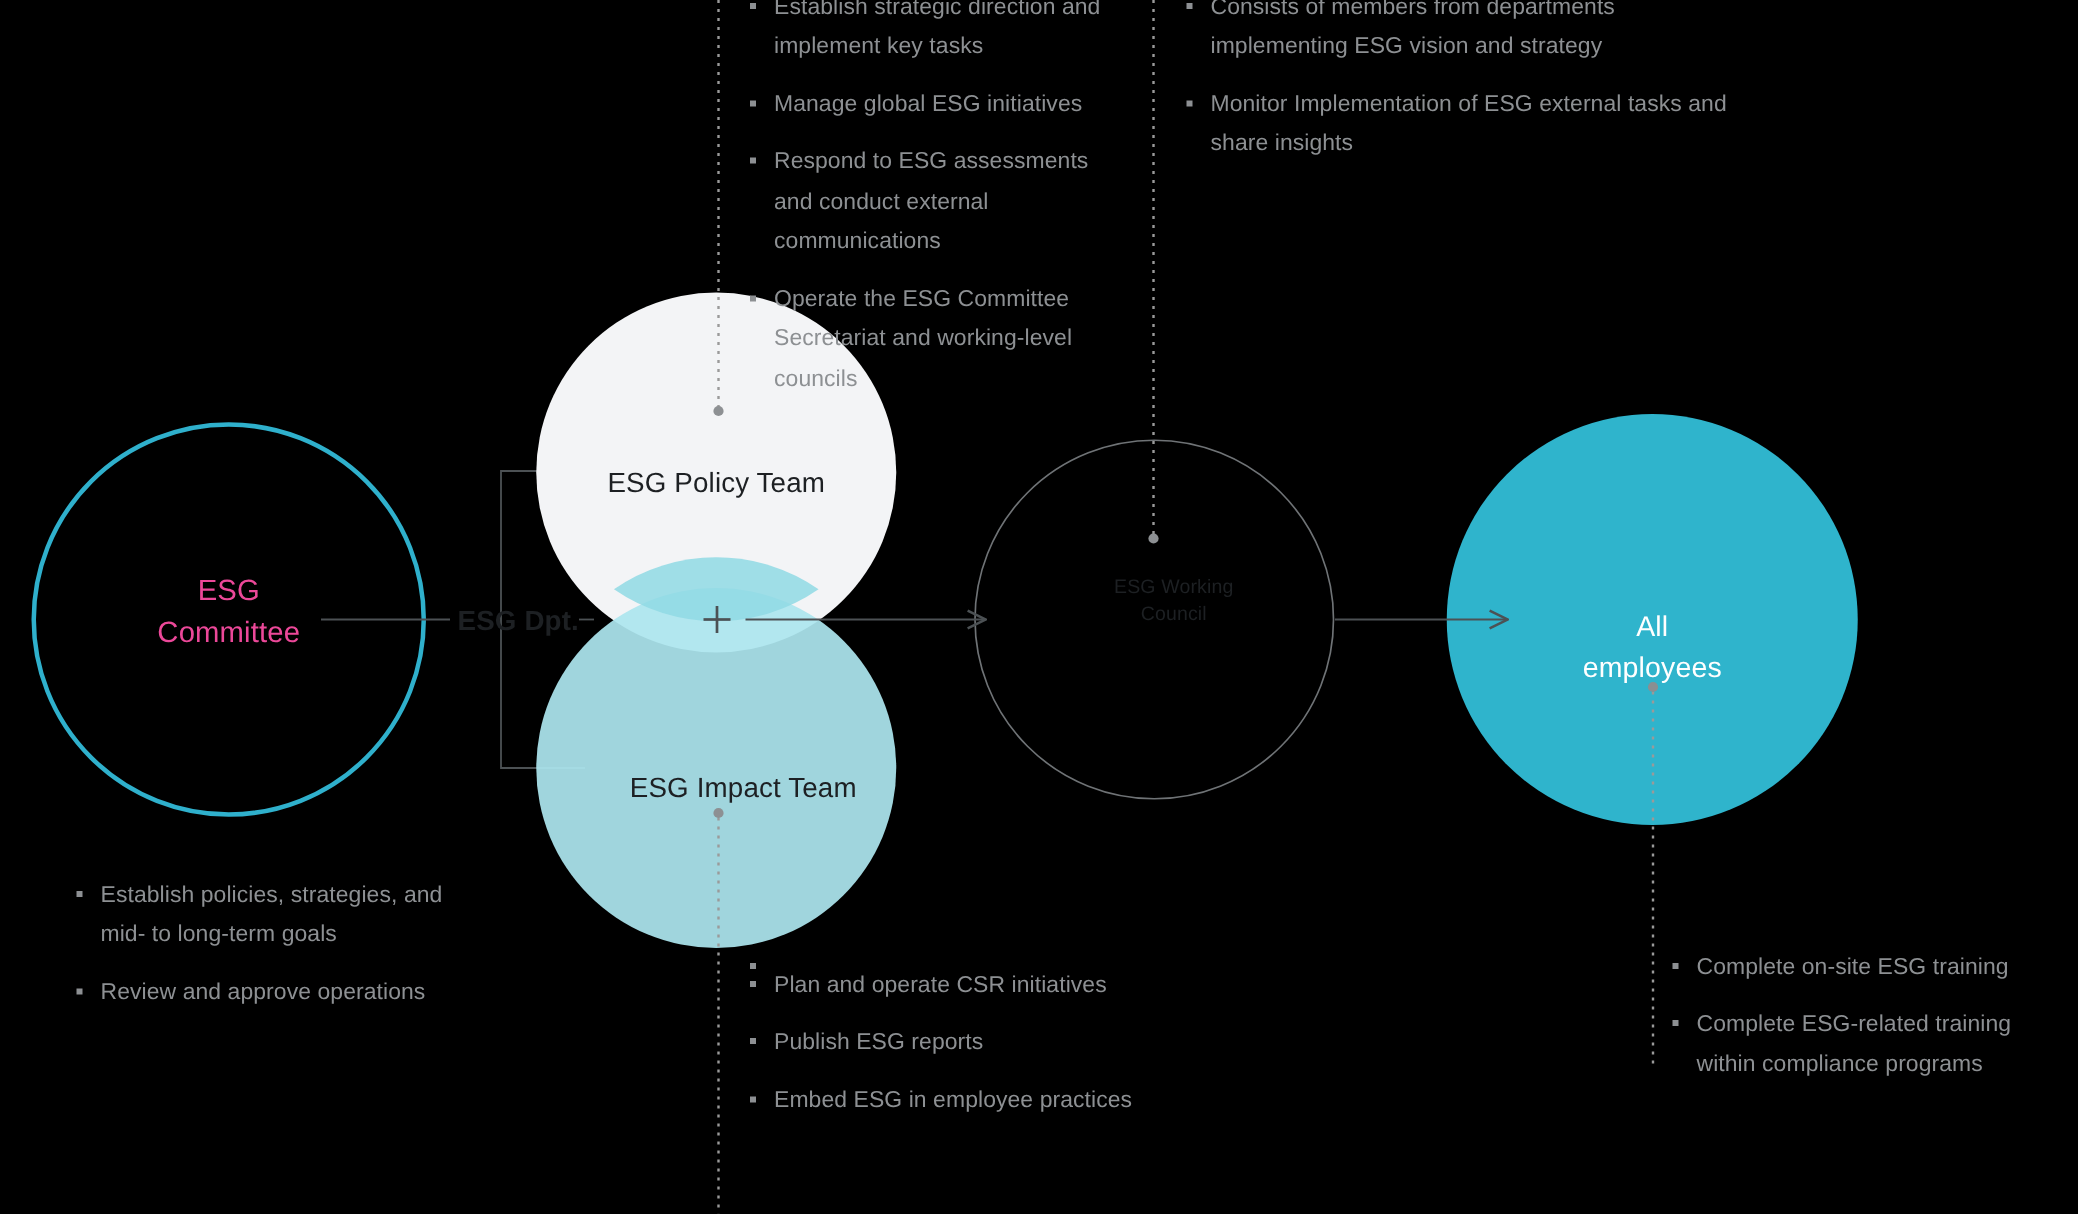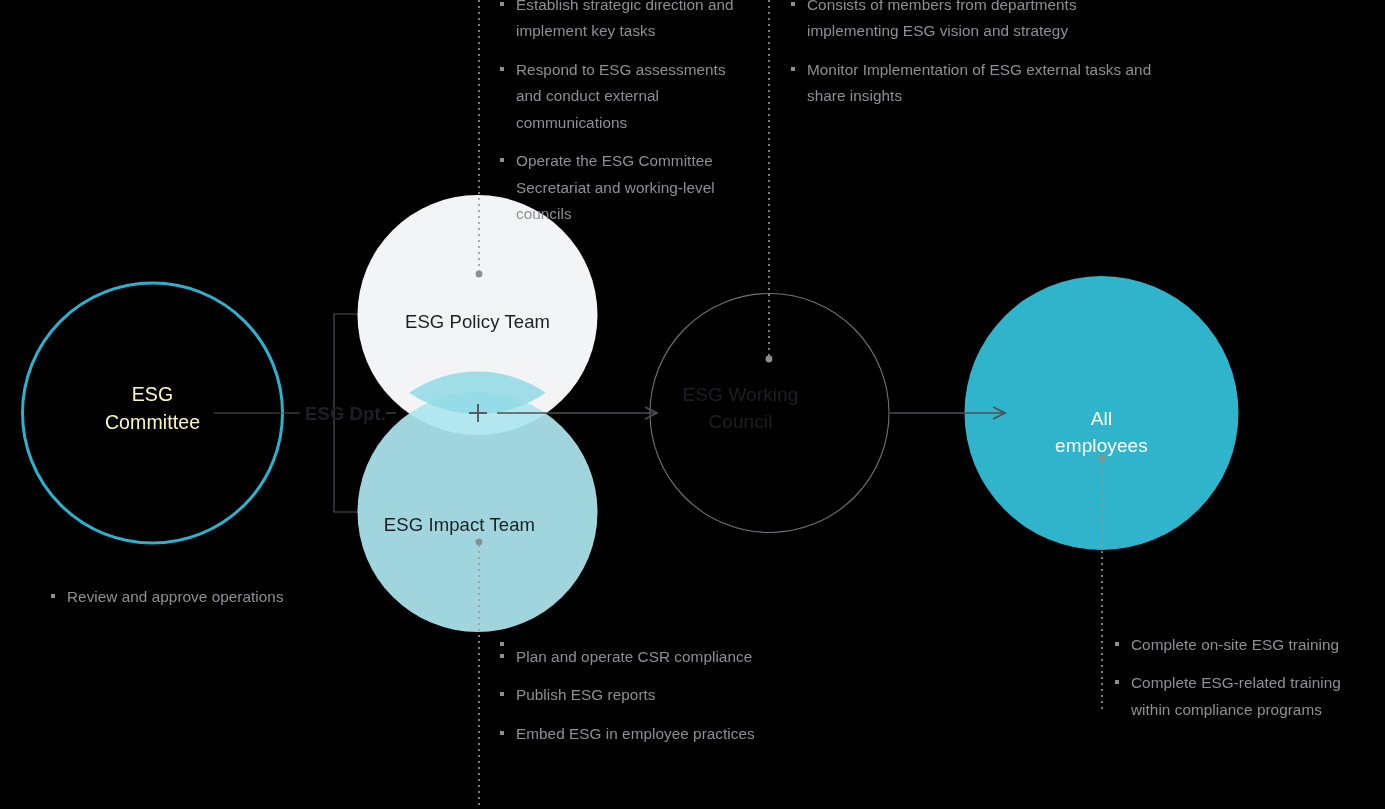--- a/index.html
+++ b/index.html
@@ -33,35 +33,35 @@
     position: absolute;
     text-align: center;
     font-weight: normal;
     line-height: 1.42;
     letter-spacing: 0.1px;
     white-space: pre-line;
   }
   #label-esg-committee {
     left: 22px;  top: 381px;  width: 261px;
     font-size: 19.5px;
-    color: #fef9c3;
+    color: #ec4899;
   }
   #label-policy-team {
     left: 357px; top: 309px; width: 241px;
     font-size: 18.5px;
     color: #1d2023;
   }
   #label-impact-team {
-    left: 339px; top: 512px; width: 241px;
+    left: 375px; top: 512px; width: 241px;
     font-size: 18.5px;
     color: #1d2023;
   }
   #label-working-council {
-    left: 620px; top: 382px; width: 241px;
-    font-size: 19px;
+    left: 662px; top: 382px; width: 241px;
+    font-size: 13px;
     color: #1d2023;
   }
   #label-all-employees {
     left: 981px; top: 406px; width: 241px;
     font-size: 19px;
     color: #ffffff;
   }
   #label-esg-dpt {
     position: absolute;
     left: 305px; top: 403px;
@@ -169,37 +169,39 @@
 
     <div class="node-label" id="label-working-council">ESG Working
 Council</div>
 
     <div class="node-label" id="label-all-employees">All
 employees</div>
 
     <div id="label-esg-dpt">ESG Dpt.</div>
 
     <ul class="bullets" id="bullets-esg-committee">
+        <li><span class="bullet-mark"></span><span>Establish policies, strategies, and mid- to long-term goals</span></li>
         <li><span class="bullet-mark"></span><span>Review and approve operations</span></li>
       </ul>
 
     <ul class="bullets" id="bullets-policy-team">
         <li><span class="bullet-mark"></span><span>Establish strategic direction and implement key tasks</span></li>
+        <li><span class="bullet-mark"></span><span>Manage global ESG initiatives</span></li>
         <li><span class="bullet-mark"></span><span>Respond to ESG assessments and conduct external communications</span></li>
         <li><span class="bullet-mark"></span><span>Operate the ESG Committee Secretariat and working-level councils</span></li>
       </ul>
 
     <ul class="bullets" id="bullets-working-council">
         <li><span class="bullet-mark"></span><span>Consists of members from departments implementing ESG vision and strategy</span></li>
         <li><span class="bullet-mark"></span><span>Monitor Implementation of ESG external tasks and share insights</span></li>
       </ul>
 
     <ul class="bullets" id="bullets-impact-team">
         <li><span class="bullet-mark"></span></li>
-        <li><span class="bullet-mark"></span><span>Plan and operate CSR compliance</span></li>
+        <li><span class="bullet-mark"></span><span>Plan and operate CSR initiatives</span></li>
         <li><span class="bullet-mark"></span><span>Publish ESG reports</span></li>
         <li><span class="bullet-mark"></span><span>Embed ESG in employee practices</span></li>
       </ul>
 
     <ul class="bullets" id="bullets-all-employees">
         <li><span class="bullet-mark"></span><span>Complete on-site ESG training</span></li>
         <li><span class="bullet-mark"></span><span>Complete ESG-related training within compliance programs</span></li>
       </ul>
 
   </div>

